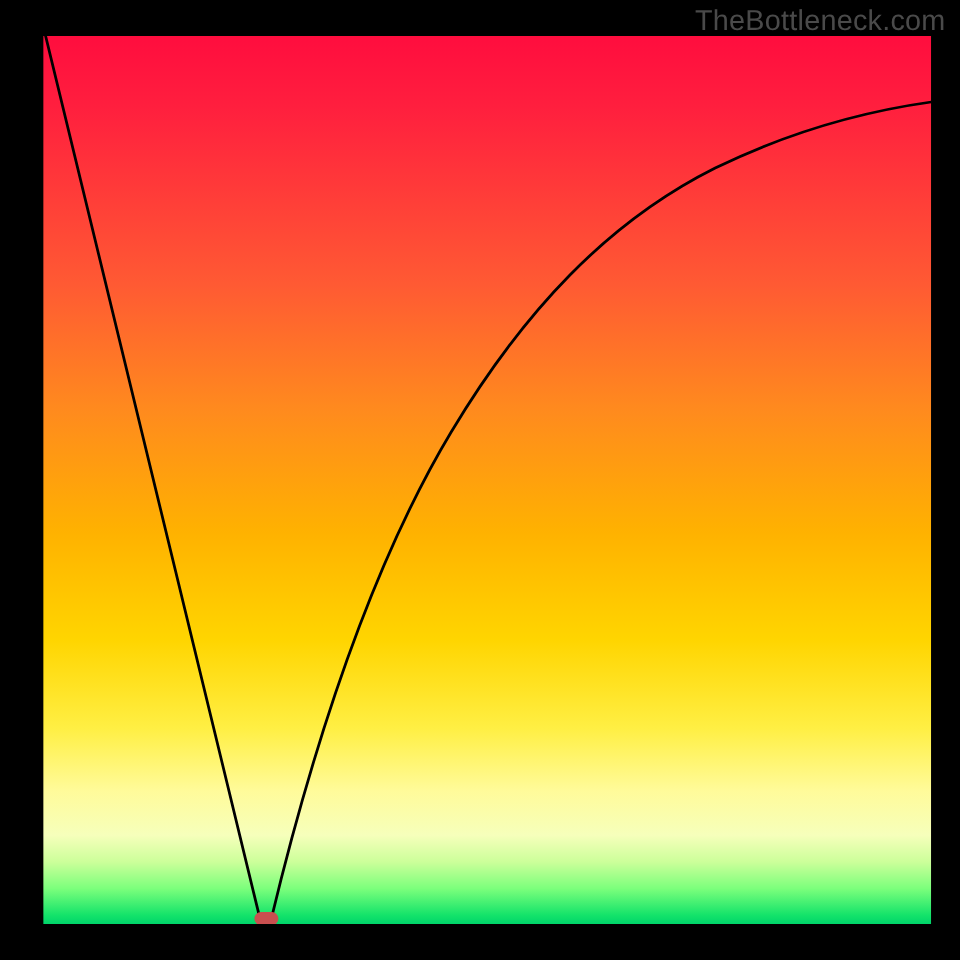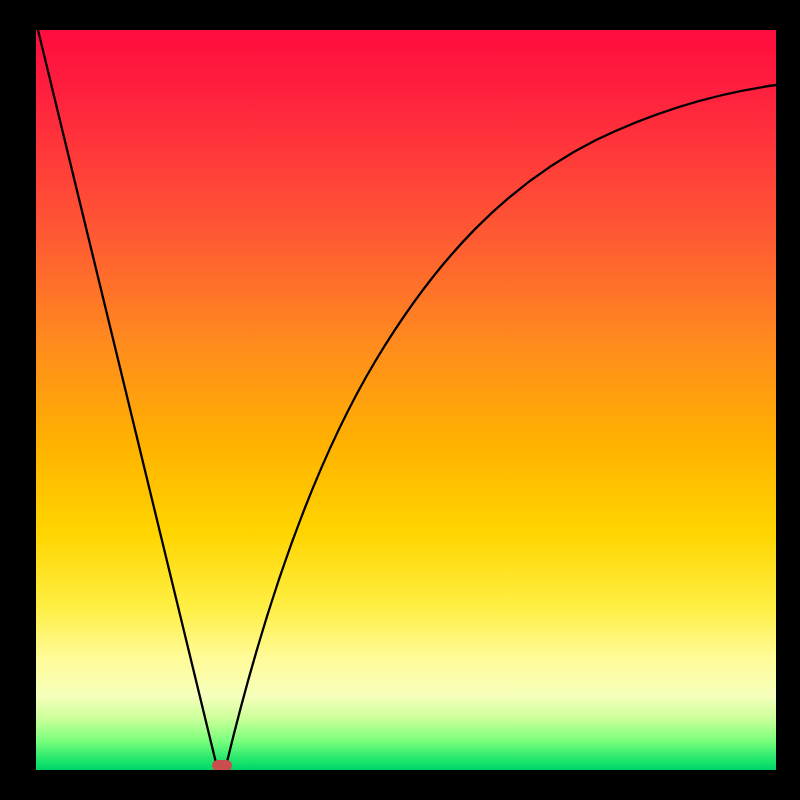--- a/index.html
+++ b/index.html
@@ -72,20 +72,21 @@
   .marker {
     fill: #c94f4f;
     stroke: none;
   }
 </style>
 </head>
 <body>
 
 <div class="frame">
 
+  <div class="watermark">TheBottleneck.com</div>
 
   <div class="plot-area">
     <div class="gradient-bg"></div>
 
     <svg class="curve-svg" viewBox="0 0 740 740" preserveAspectRatio="none">
 
       <path class="curve-path" d="M 2 0
                L 181 737
                L 184 739
                L 187 739

